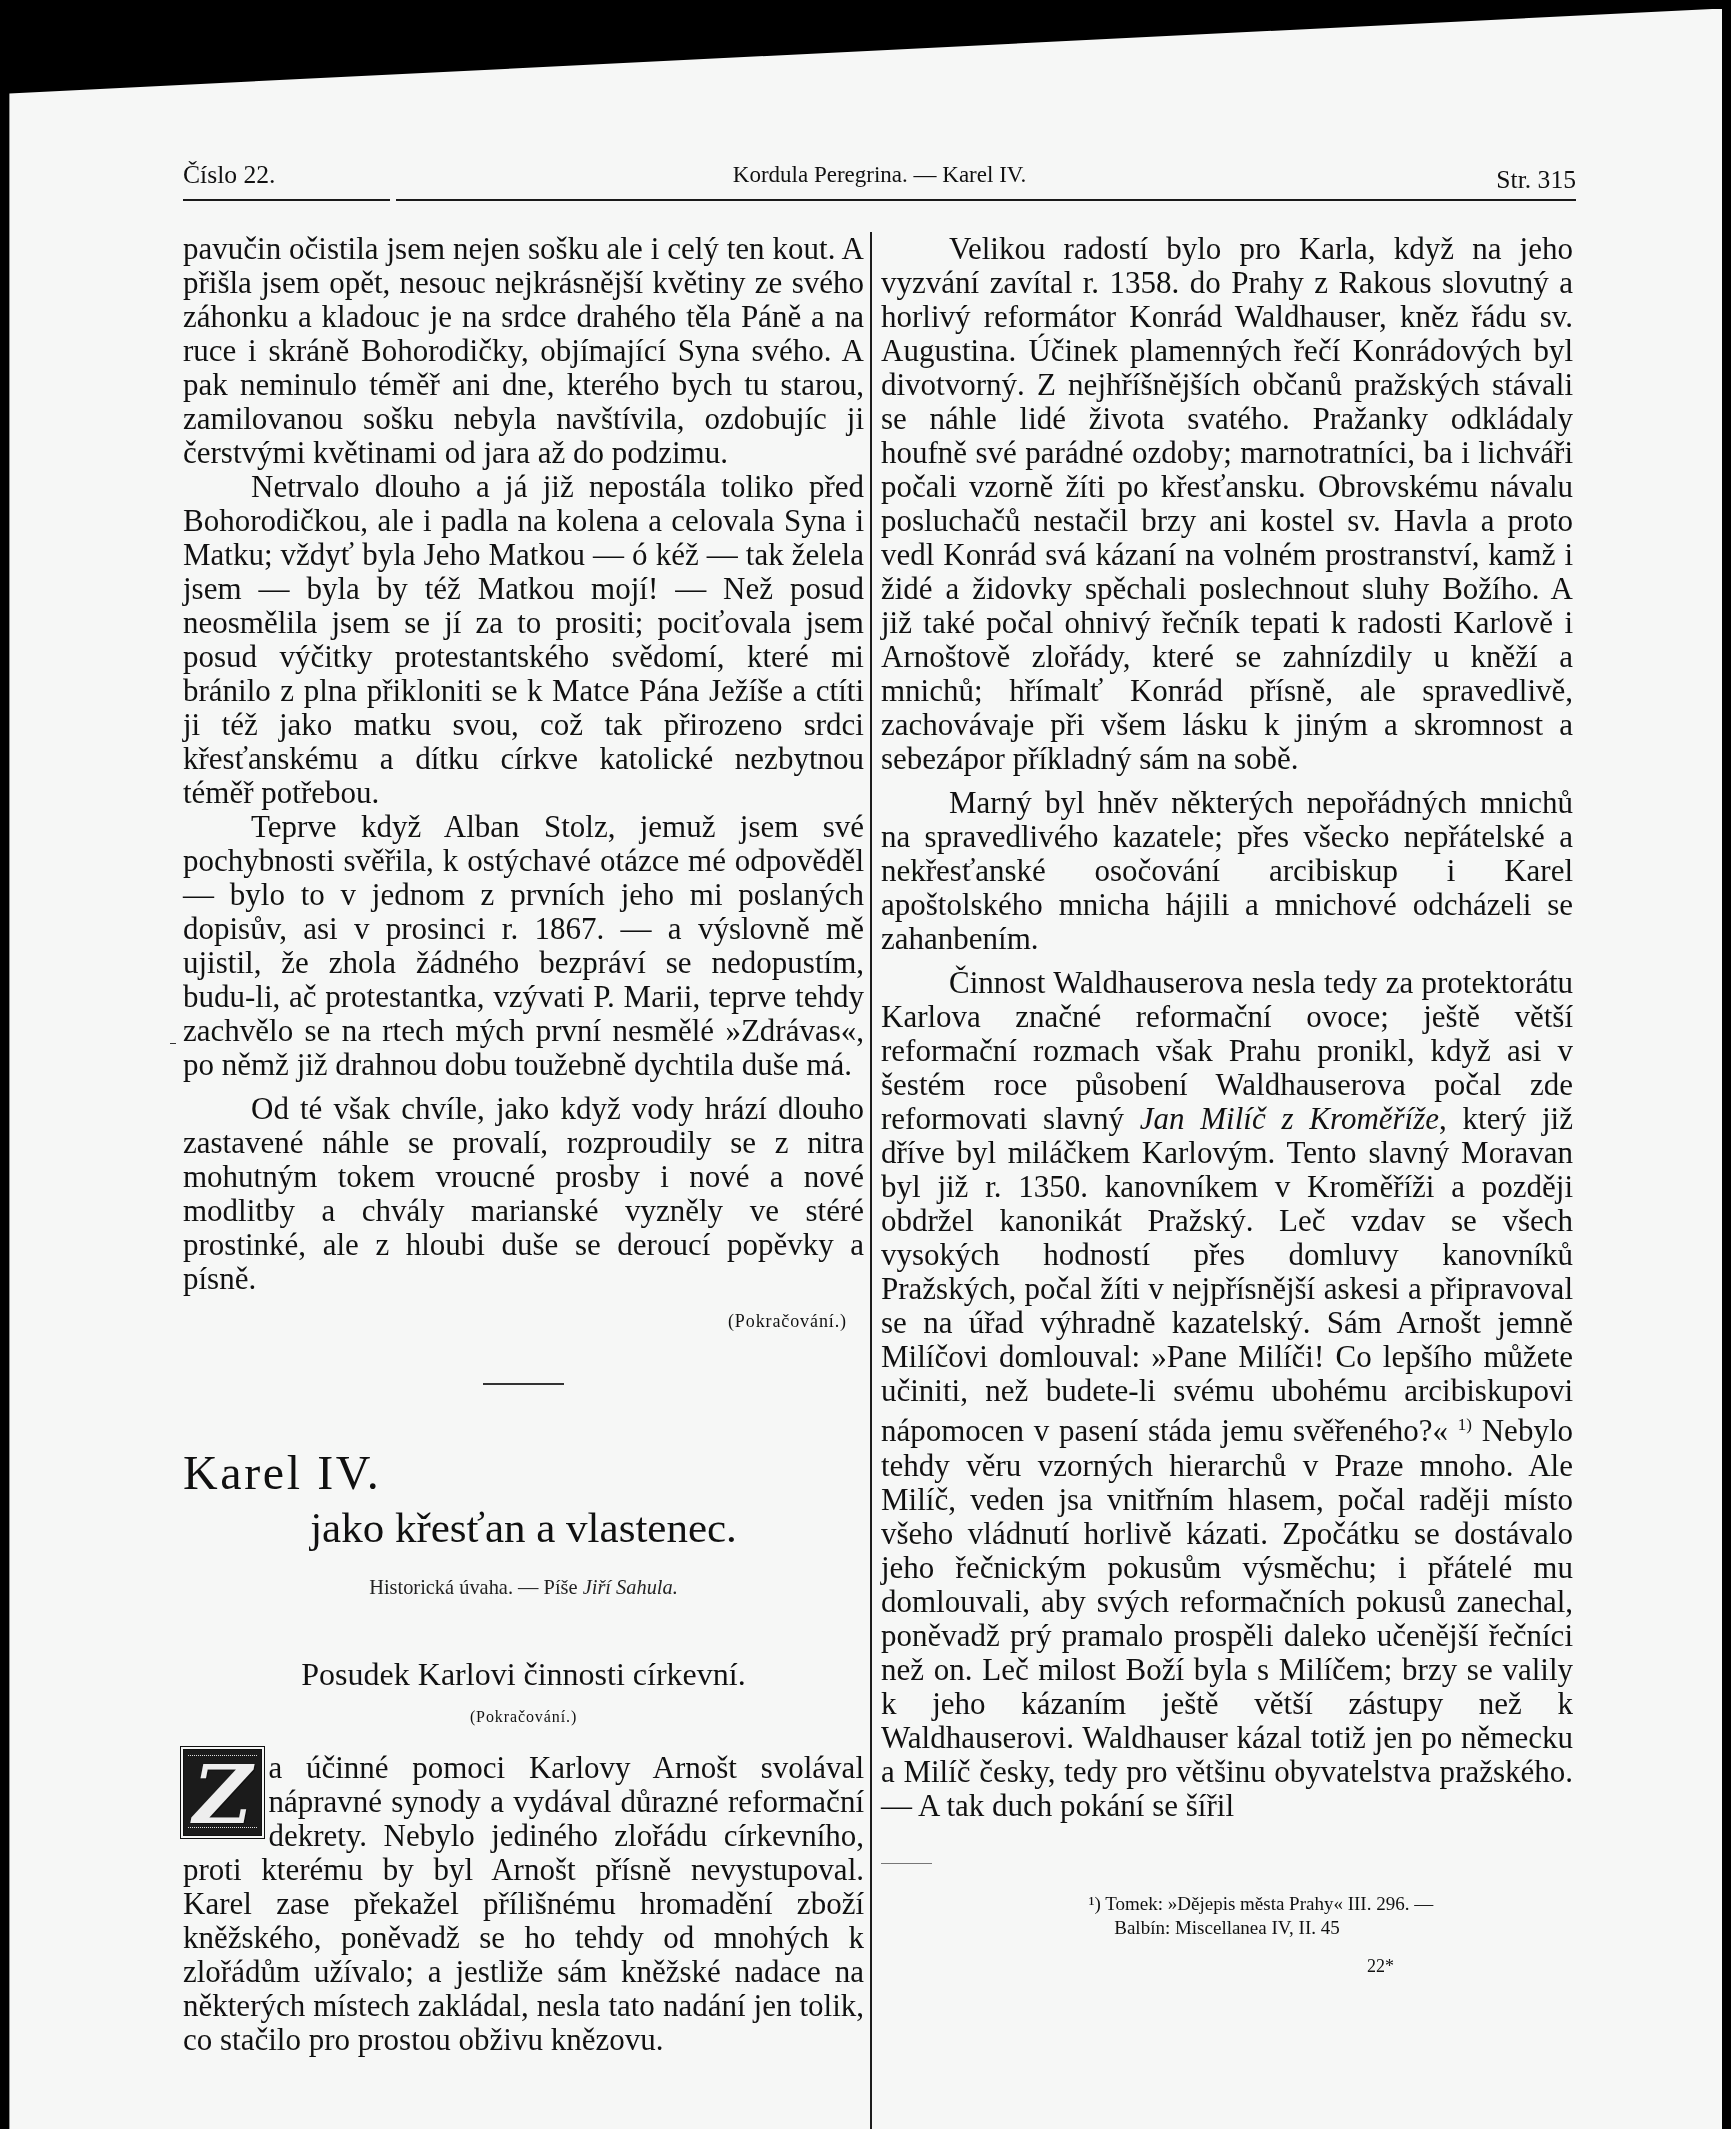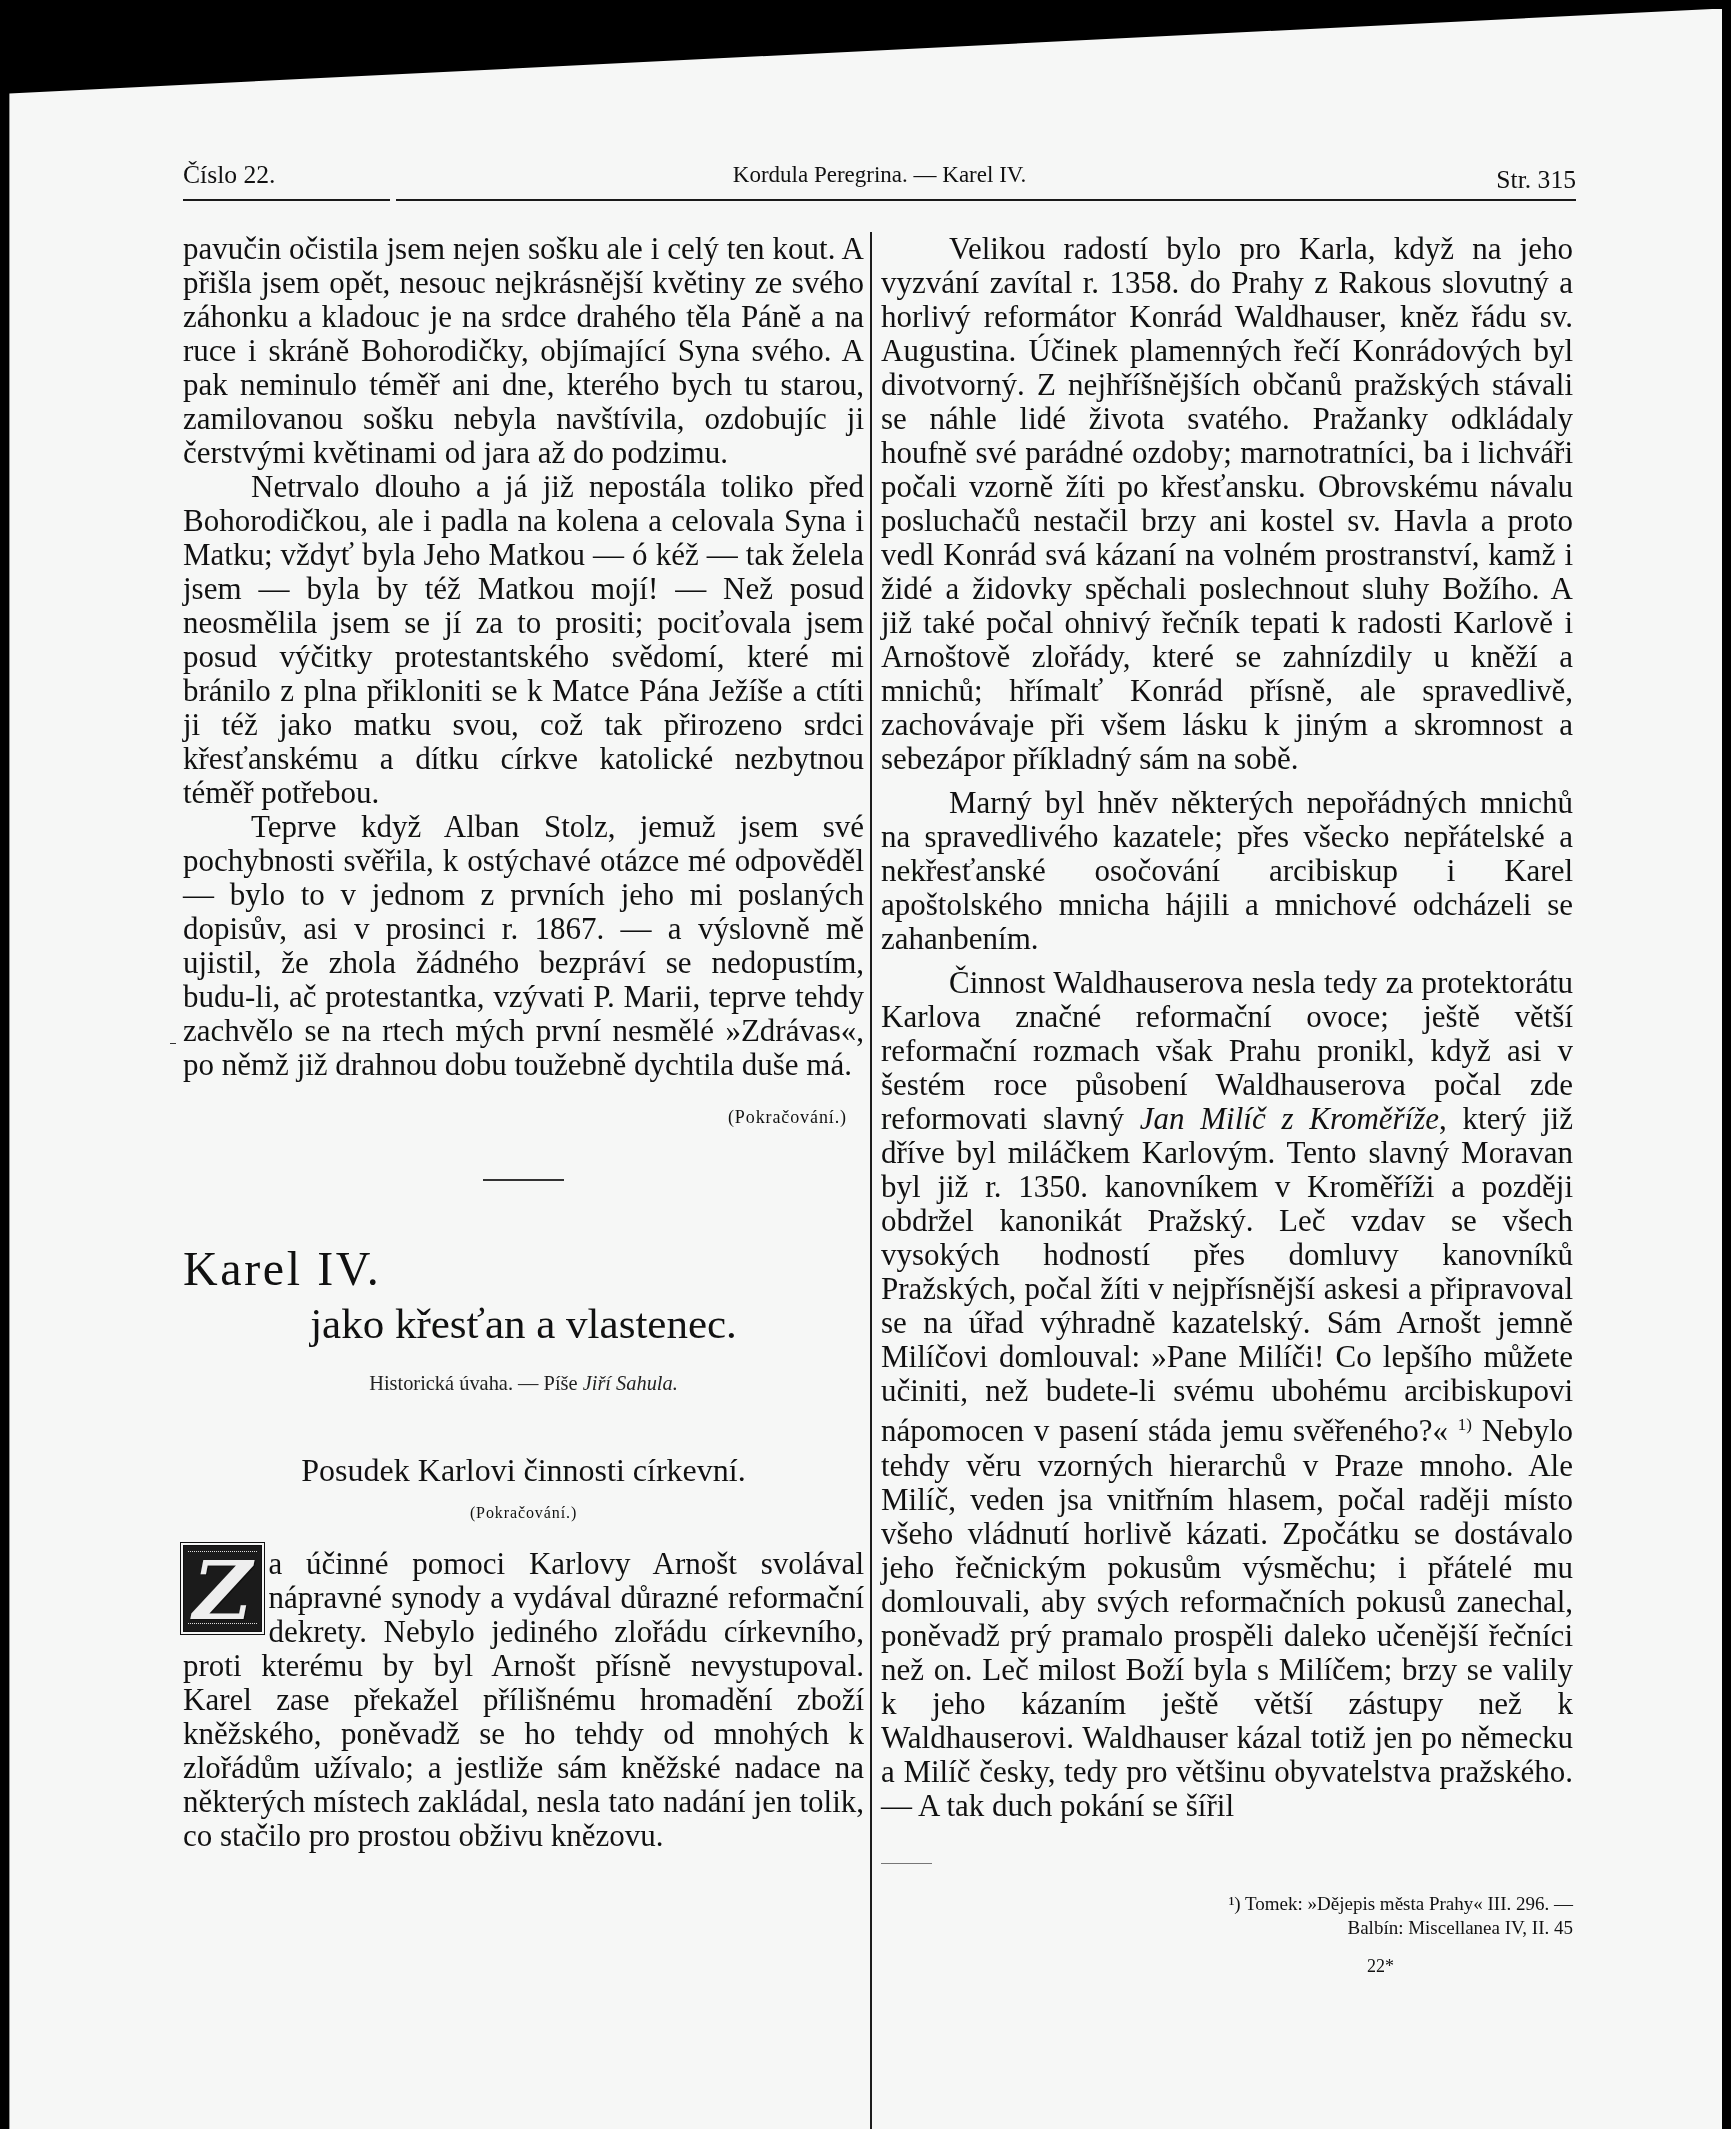--- a/index.html
+++ b/index.html
@@ -56,21 +56,21 @@
     text-shadow: 1.3px 1.3px 0 #111;
   }
   .dropcap::before, .dropcap::after {
     content:""; position:absolute; left:4.3px; right:4.3px; height:2.6px;
     border-top:1.3px dotted #ddd;
   }
   .dropcap::before { top:4.3px; }
   .dropcap::after { bottom:4.3px; }
 
   .fn-rule { width:51px; height:1.3px; background:#777; margin:40px 0 0 0; }
-  .footnote { font-size:19px; line-height:24px; margin-top:28px; text-align:right; }
+  .footnote { font-size:19px; line-height:24px; margin-top:28px; text-align:center; }
   .footnote .l1 { padding-left:68px; }
   .sig { text-align:right; font-size:18px; font-weight:normal; margin-top:8.5px; padding-right:179px; }
 
   .stray-mark { position:absolute; left:170px; top:1043px; width:6px; height:1.3px; background:#333; }
 </style>
 </head>
 <body>
 
 <div class="page"></div>
 
@@ -83,20 +83,21 @@
 <div class="hdr-rule-gap"></div>
 
 <div class="col-divider"></div>
 <div class="stray-mark"></div>
 
 <div class="col col-left">
   <p>pavučin očistila jsem nejen sošku ale i celý ten kout. A přišla jsem opět, nesouc nejkrásnější květiny ze svého záhonku a kladouc je na srdce drahého těla Páně a na ruce i skráně Bohorodičky, objímající Syna svého. A pak neminulo téměř ani dne, kterého bych tu starou, zamilovanou sošku nebyla navštívila, ozdobujíc ji čerstvými květinami od jara až do podzimu.</p>
   <p class="indent">Netrvalo dlouho a já již nepostála toliko před Bohorodičkou, ale i padla na kolena a celovala Syna i Matku; vždyť byla Jeho Matkou — ó kéž — tak želela jsem — byla by též Matkou mojí! — Než posud neosmělila jsem se jí za to prositi; pociťovala jsem posud výčitky protestantského svědomí, které mi bránilo z plna přikloniti se k Matce Pána Ježíše a ctíti ji též jako matku svou, což tak přirozeno srdci křesťanskému a dítku církve katolické nezbytnou téměř potřebou.</p>
   <p class="indent">Teprve když Alban Stolz, jemuž jsem své pochybnosti svěřila, k ostýchavé otázce mé odpověděl — bylo to v jednom z prvních jeho mi poslaných dopisův, asi v prosinci r. 1867. — a výslovně mě ujistil, že zhola žádného bezpráví se nedopustím, budu-li, ač protestantka, vzývati P. Marii, teprve tehdy zachvělo se na rtech mých první nesmělé »Zdrávas«, po němž již drahnou dobu toužebně dychtila duše má.</p>
   <div class="gap"></div>
+  <p class="indent">Od té však chvíle, jako když vody hrází dlouho zastavené náhle se provalí, rozproudily se z nitra mohutným tokem vroucné prosby i nové a nové modlitby a chvály marianské vyzněly ve stéré prostinké, ale z hloubi duše se deroucí popěvky a písně.</p>
   <div class="continued">(Pokračování.)</div>
   <div class="center-rule"></div>
 
   <div class="art-title">Karel IV.</div>
   <div class="art-subtitle">jako křesťan a vlastenec.</div>
   <div class="art-byline">
     <span>Historická úvaha. — Píše</span>
     <span class="author">Jiří Sahula.</span>
   </div>
   <div class="section-title">Posudek Karlovi činnosti církevní.</div>

